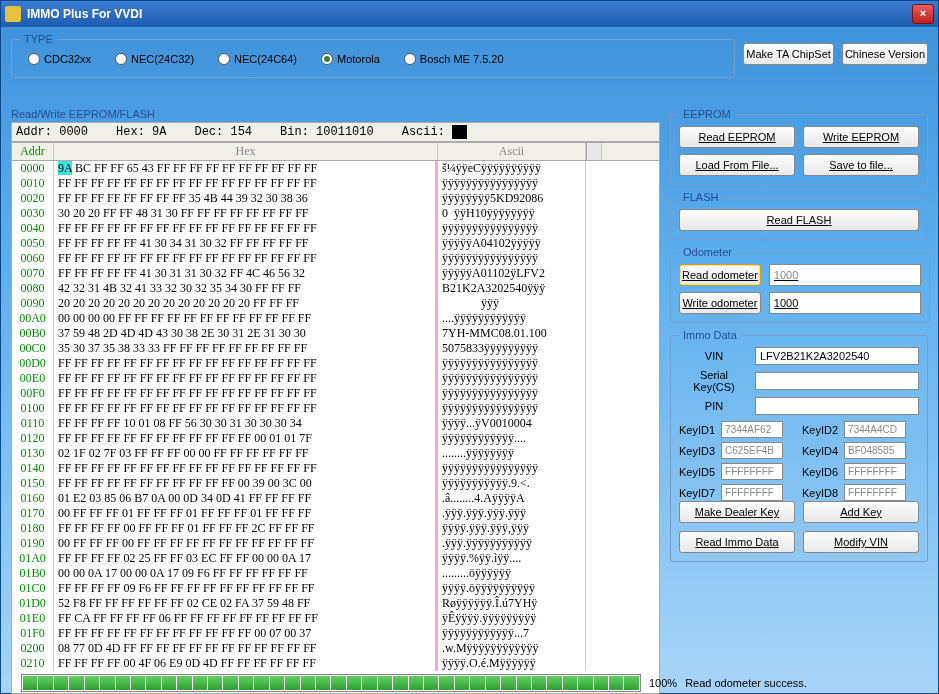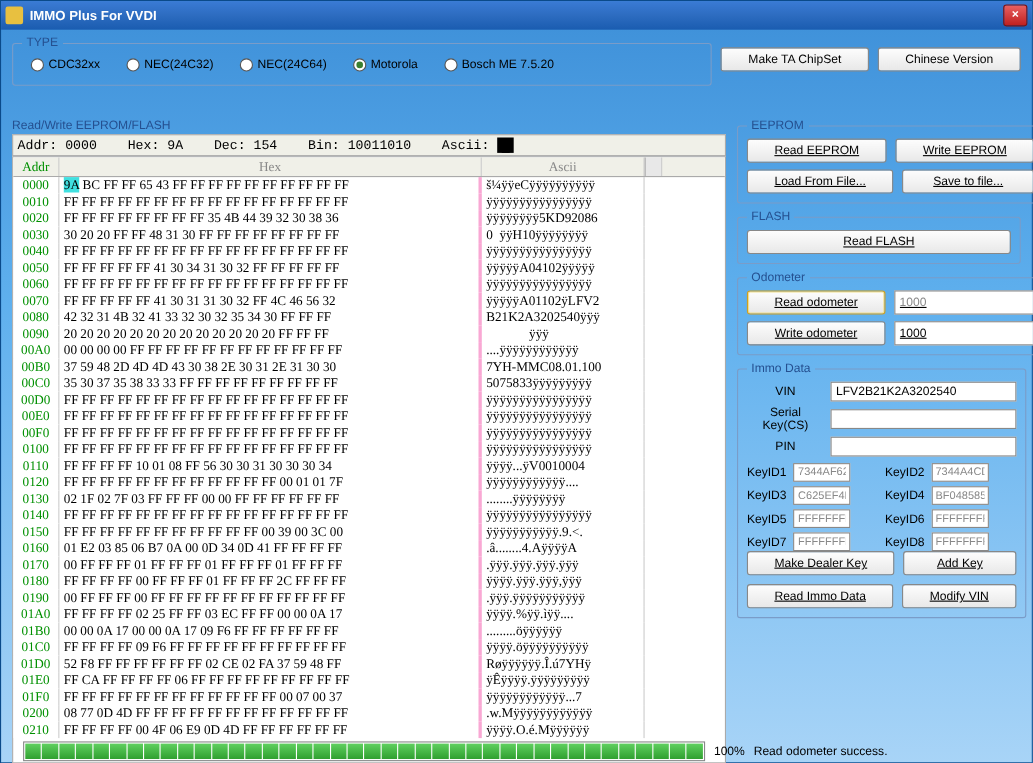--- a/index.html
+++ b/index.html
@@ -67,21 +67,21 @@
 .top-row { display: flex; gap: 8px; align-items: flex-start; }
 .type-group { flex: 1; }
 .radio-row { display: flex; gap: 24px; padding: 4px 8px; }
 .radio-item { display: flex; align-items: center; gap: 4px; cursor: pointer; }
 .radio { width: 12px; height: 12px; border: 1px solid #555; border-radius: 50%; background: #fff; display: inline-flex; align-items: center; justify-content: center; }
 .radio.checked::after { content: ""; width: 6px; height: 6px; background: #3a8030; border-radius: 50%; }
 .btn {
   background: linear-gradient(#fdfdfd, #e8e8e8);
   border: 1px solid #888;
   border-radius: 3px;
-  padding: 4px 24px;
+  padding: 4px 2px;
   font-size: 11px;
   cursor: pointer;
   white-space: nowrap;
 }
 .top-btns { display: flex; gap: 8px; padding-top: 10px; }
 .main-row { display: flex; gap: 10px; margin-top: 24px; }
 .left-col { flex: 1; min-width: 0; }
 .right-col { width: 258px; display: flex; flex-direction: column; gap: 0; }
 .section-label { color: #255090; font-size: 11px; margin-bottom: 2px; }
 .info-bar {
@@ -128,21 +128,21 @@
 .text-input {
   border: 1px solid #888;
   background: #fff;
   padding: 2px 4px;
   font-size: 11px;
   flex: 1;
 }
 .text-input.readonly { color: #888; }
 .key-grid { display: grid; grid-template-columns: auto 1fr auto 1fr; gap: 4px 6px; align-items: center; margin-top: 6px; }
 .key-grid label { font-size: 11px; }
-.key-grid input { width: 52px; border: 1px solid #888; padding: 2px 3px; font-size: 10px; color: #888; }
+.key-grid input { width: 62px; border: 1px solid #888; padding: 2px 3px; font-size: 10px; color: #888; }
 .btn.highlight { border: 1px solid #d0a020; box-shadow: 0 0 0 1px #f0e090 inset; }
 .status-bar {
   display: flex;
   align-items: center;
   gap: 8px;
   padding: 4px 10px;
   position: absolute;
   bottom: 4px;
   left: 10px;
   right: 10px;

